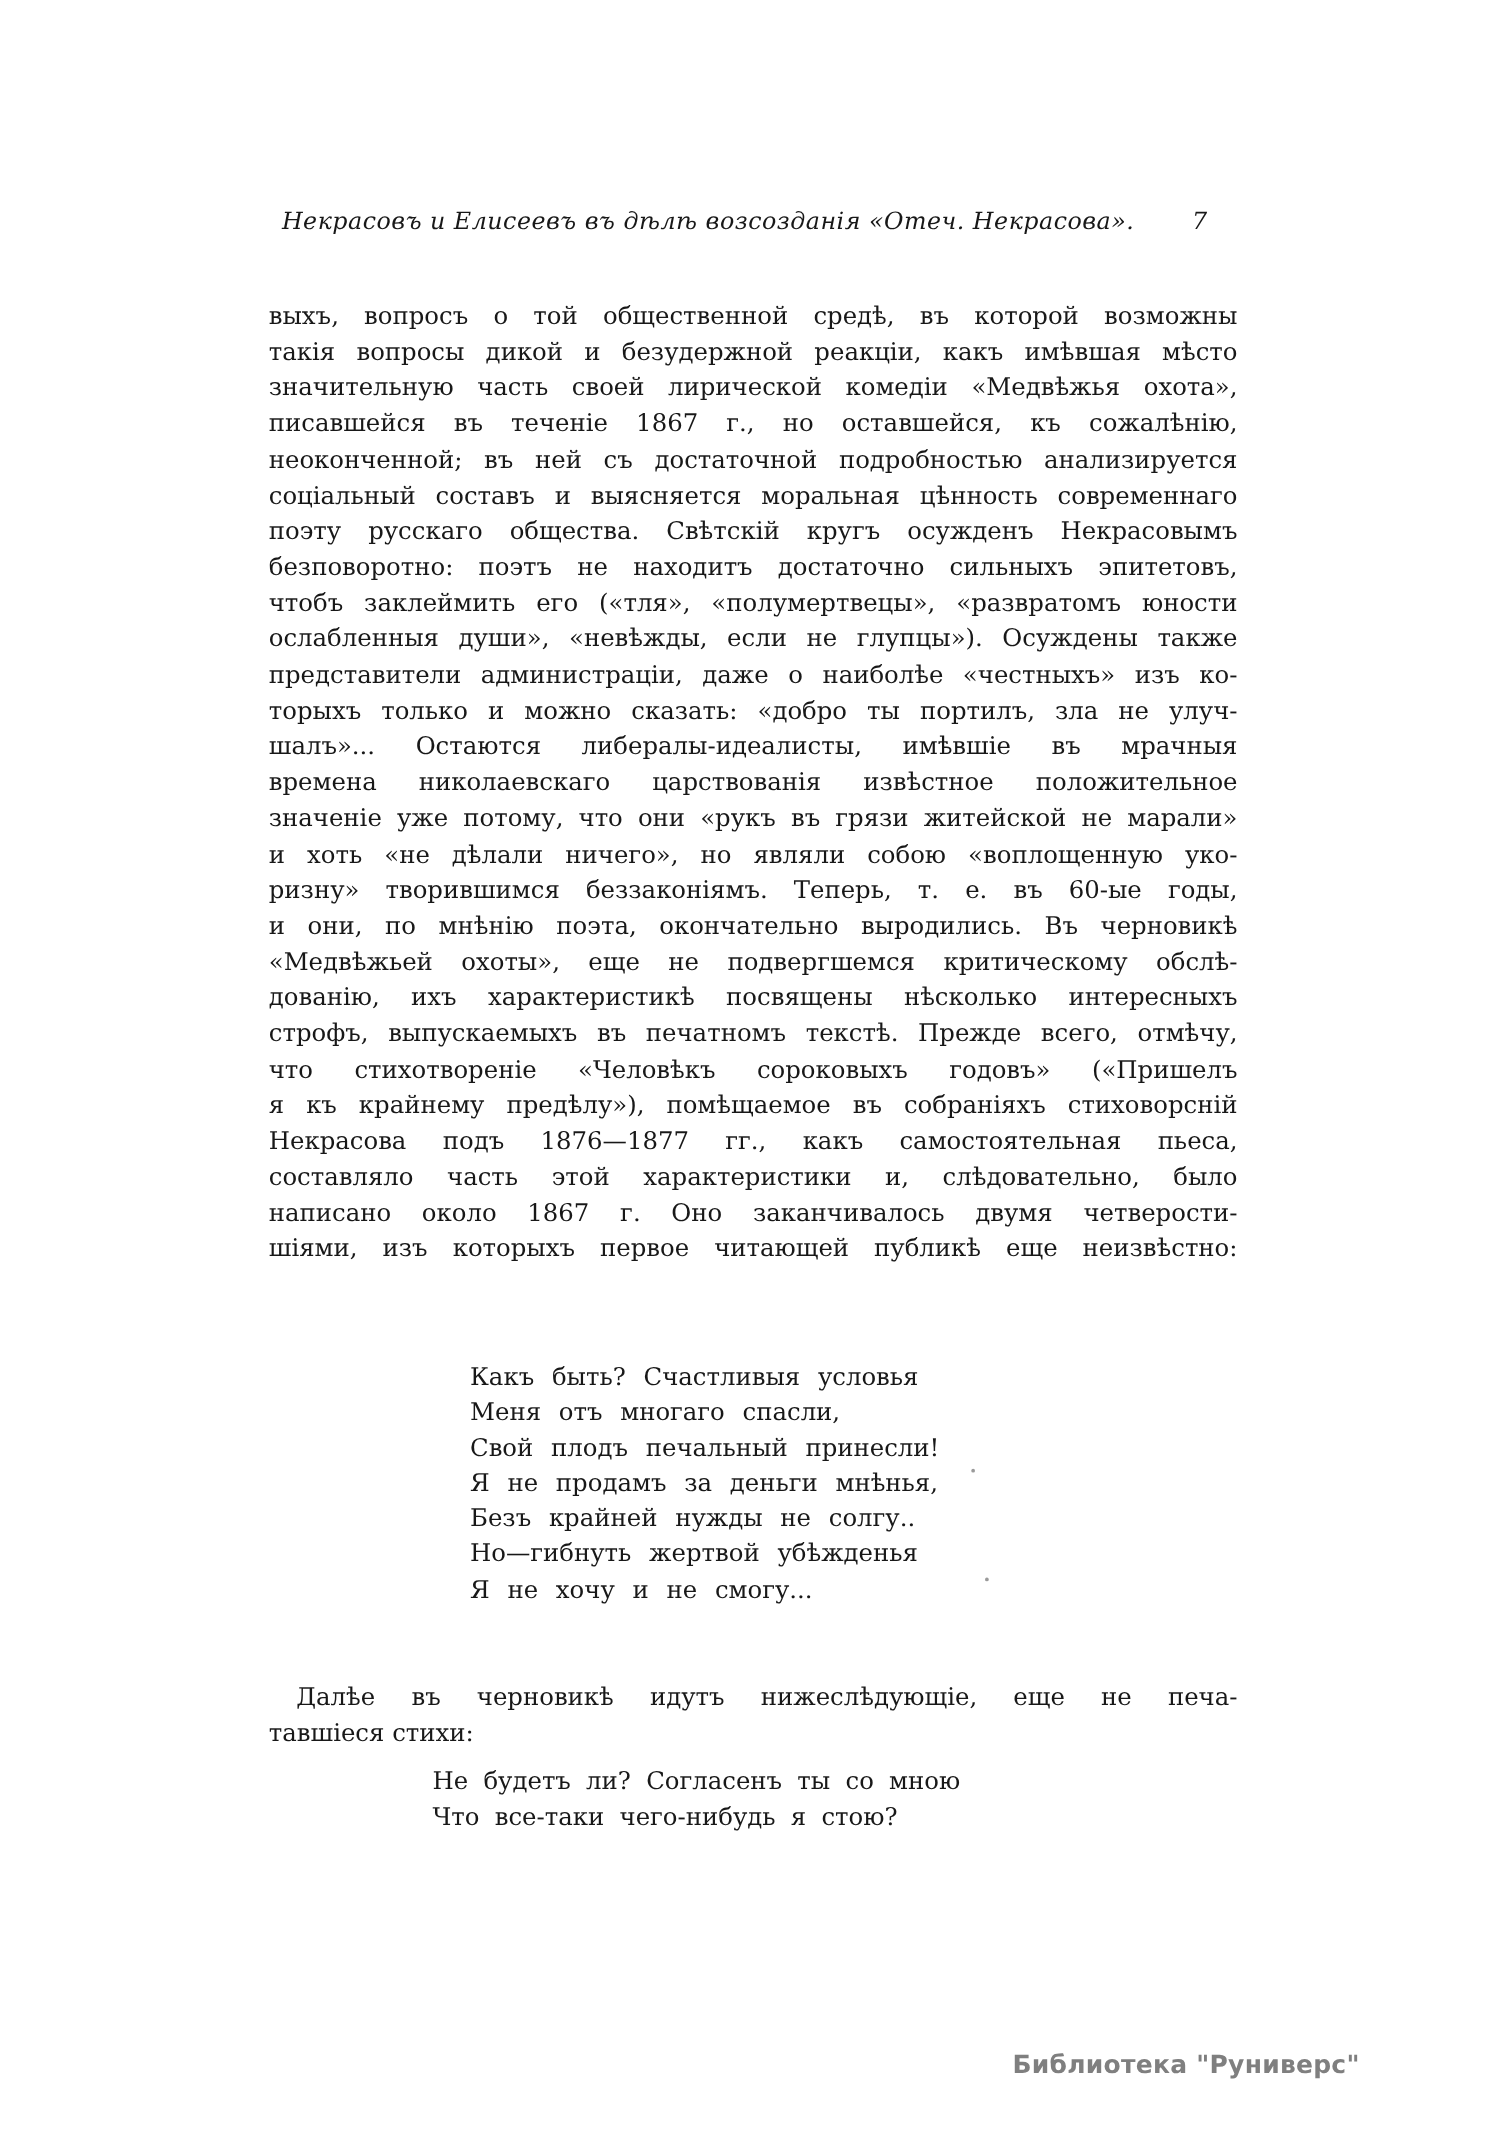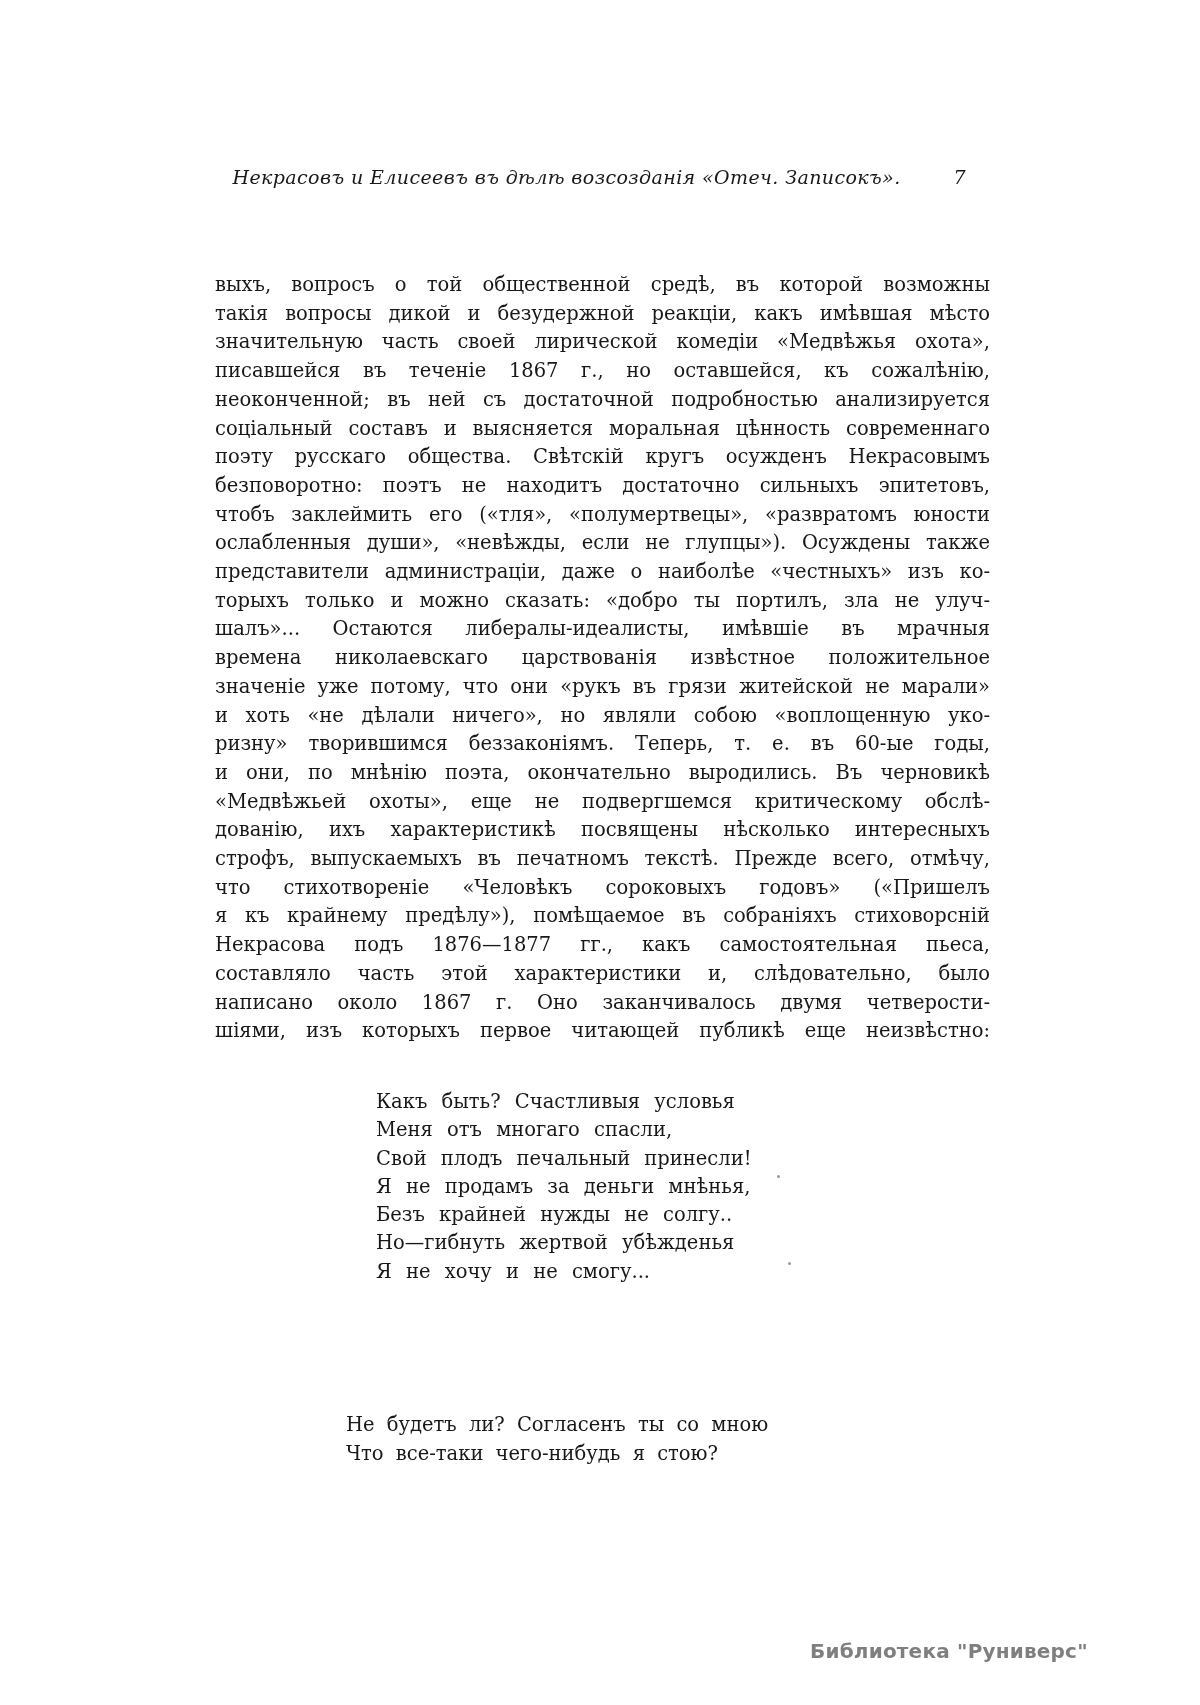--- a/index.html
+++ b/index.html
@@ -36,21 +36,21 @@
     font-style: italic;
   }
 
   
   .para {
     position: absolute;
     left: 215px;
     width: 775px;
     font-size: 19.5px;
   }
-  .para1 { top: 239px; margin-top: 32px; }
+  .para1 { top: 239px; }
   .para1 .jline {
     line-height: 28.7px;
     text-align: justify;
     text-align-last: justify;
     white-space: normal;
   }
 
   .para2 { top: 1343px; }
   .para2 .jline {
     line-height: 29px;
@@ -100,21 +100,21 @@
     font-size: 20px;
     letter-spacing: 0.2px;
   }
 </style>
 </head>
 <body>
 
 <div id="page" style="background: rgb(255, 255, 255); color: rgb(24, 24, 24);">
 
   <div class="header">
-    <span class="header-title">Некрасовъ и Елисеевъ въ дѣлѣ возсозданія «Отеч. Записокъ».</span>
+    <span class="header-title">Некрасовъ и Елисеевъ въ дѣлѣ возсозданія «Отеч. Некрасова».</span>
     <span class="header-num">7</span>
   </div>
 
   <div class="para para1">
       <div class="jline">выхъ, вопросъ о той общественной средѣ, въ которой возможны</div>
       <div class="jline">такія вопросы дикой и безудержной реакціи, какъ имѣвшая мѣсто</div>
       <div class="jline">значительную часть своей лирической комедіи «Медвѣжья охота»,</div>
       <div class="jline">писавшейся въ теченіе 1867 г., но оставшейся, къ сожалѣнію,</div>
       <div class="jline">неоконченной; въ ней съ достаточной подробностью анализируется</div>
       <div class="jline">соціальный составъ и выясняется моральная цѣнность современнаго</div>
@@ -144,20 +144,24 @@
   <div class="poem poem1">
       <div class="pline">Какъ быть? Счастливыя условья</div>
       <div class="pline">Меня отъ многаго спасли,</div>
       <div class="pline">Свой плодъ печальный принесли!</div>
       <div class="pline">Я не продамъ за деньги мнѣнья,</div>
       <div class="pline">Безъ крайней нужды не солгу..</div>
       <div class="pline">Но—гибнуть жертвой убѣжденья</div>
       <div class="pline">Я не хочу и не смогу...</div>
     </div>
 
+  <div class="para para2">
+    <div class="jline indent">Далѣе въ черновикѣ идутъ нижеслѣдующіе, еще не печа-</div>
+    <div class="plainline">тавшіеся стихи:</div>
+  </div>
 
   <div class="poem poem2">
       <div class="pline">Не будетъ ли? Согласенъ ты со мною</div>
       <div class="pline">Что все-таки чего-нибудь я стою?</div>
     </div>
 
   <div class="speck speck-1"></div>
   <div class="speck speck-2"></div>
 
   <div class="watermark" style="color: rgb(127, 127, 127);">Библиотека "Руниверс"</div>

